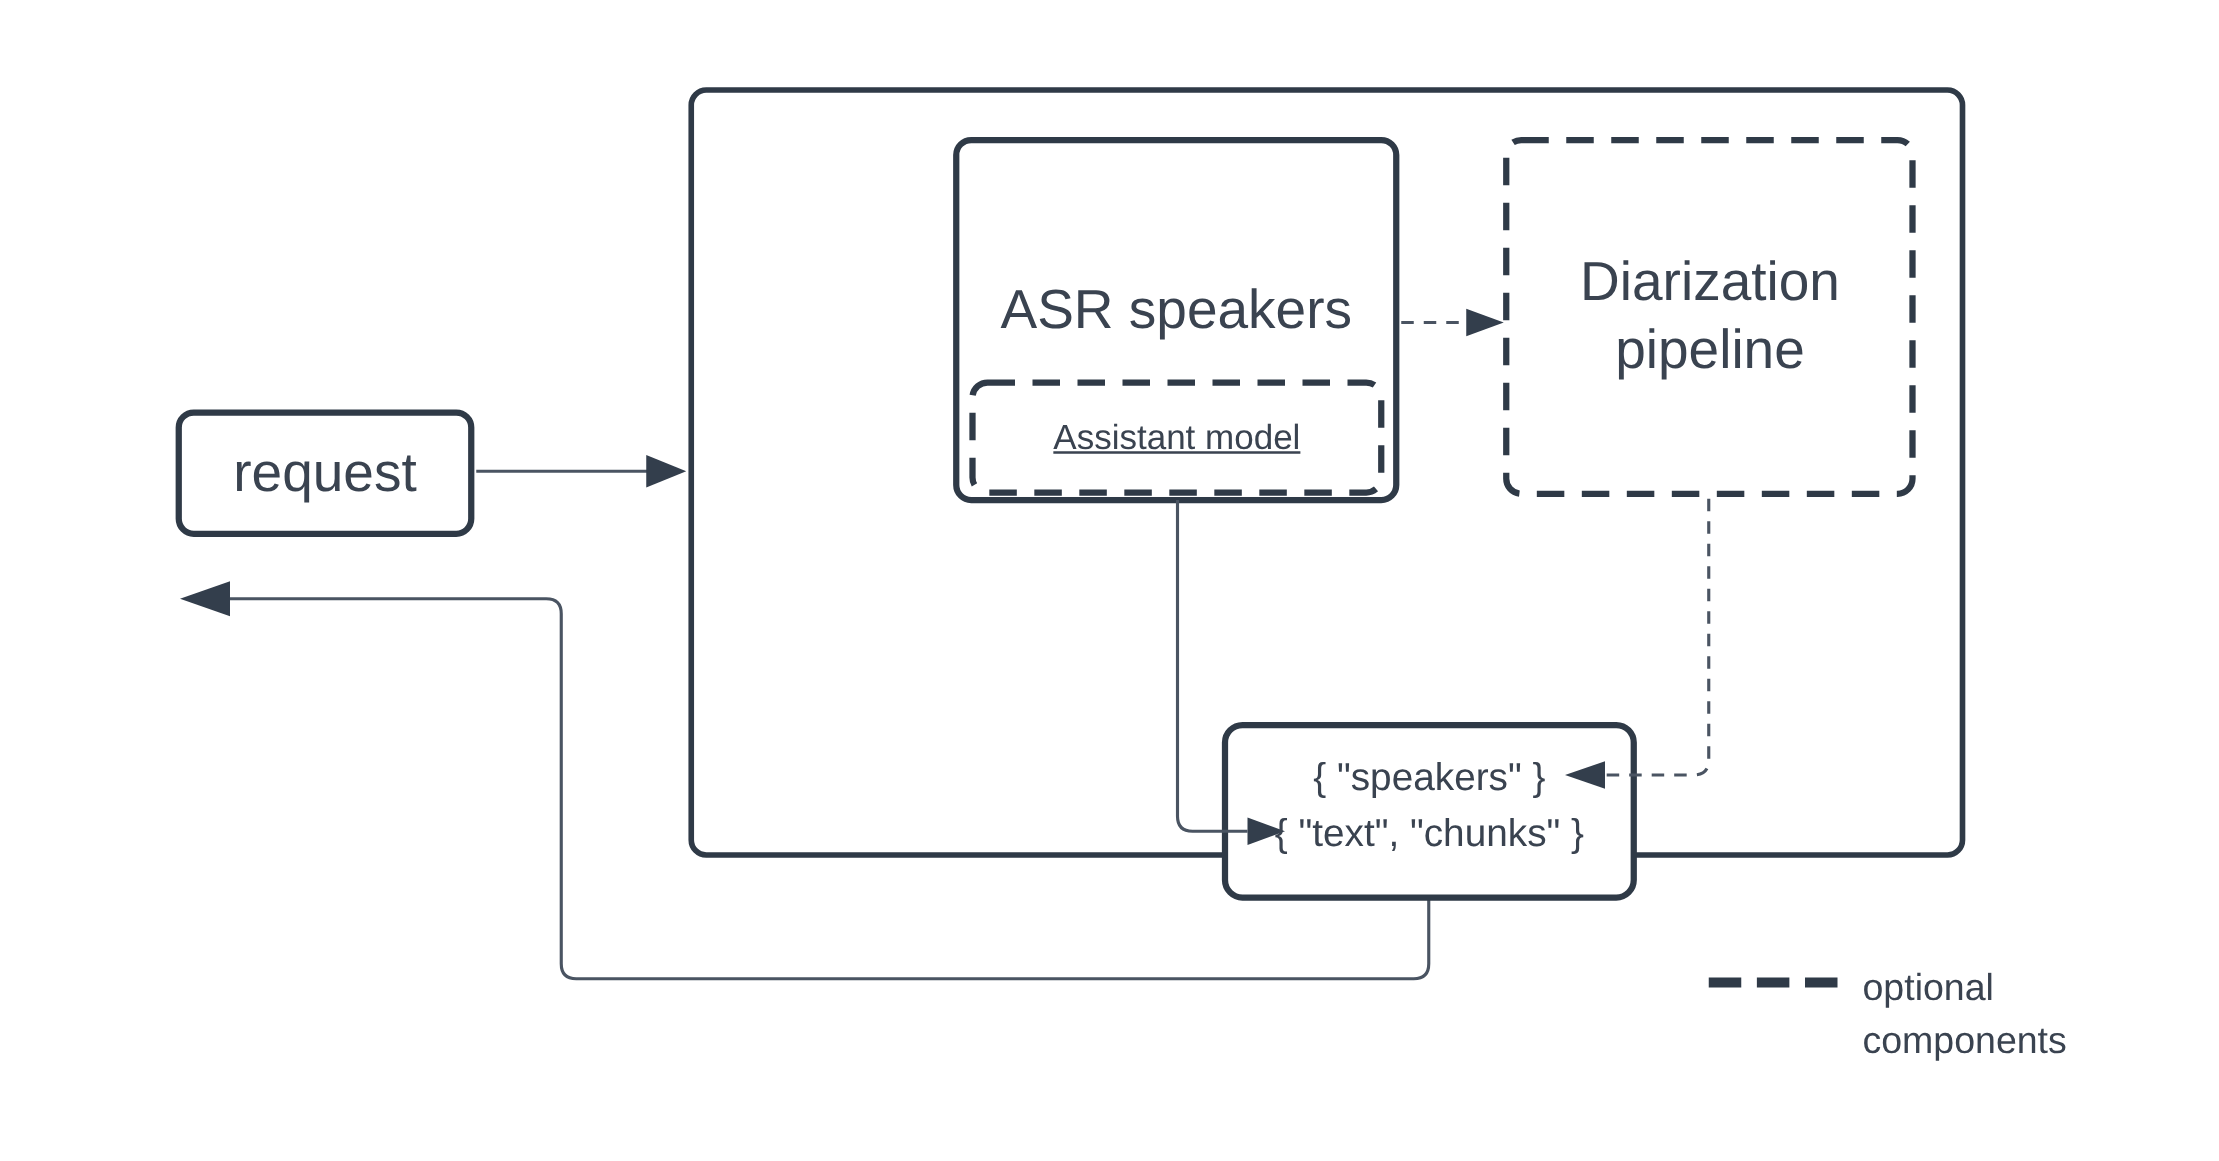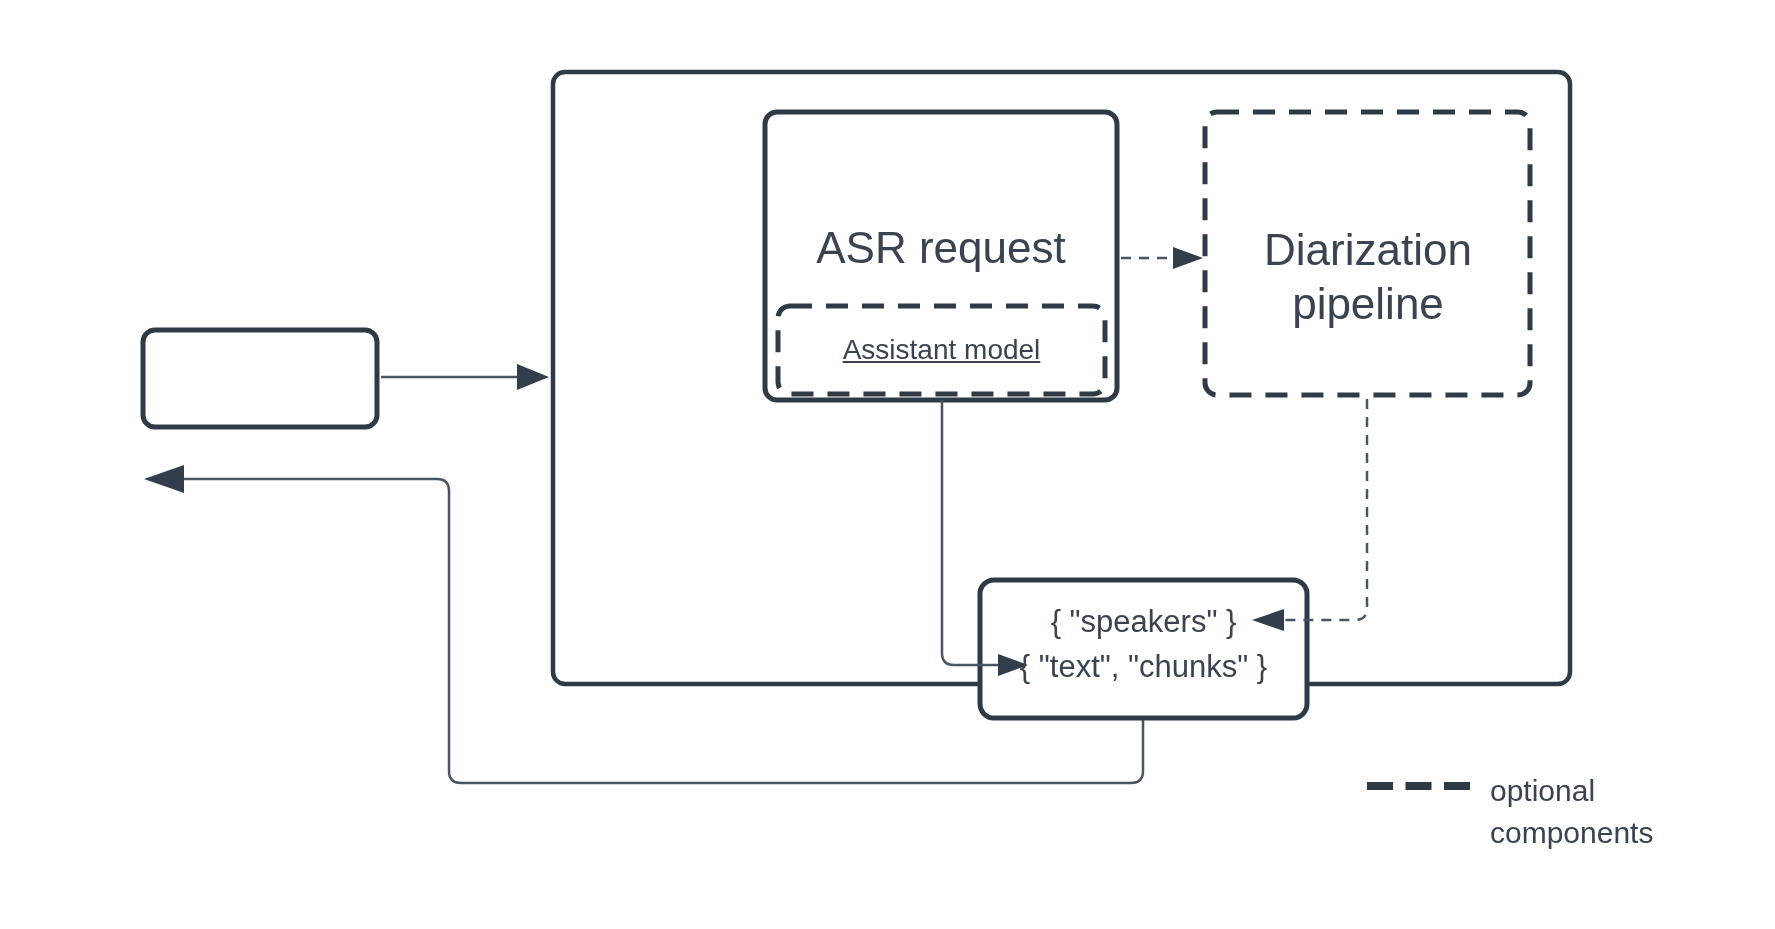--- a/index.html
+++ b/index.html
@@ -37,21 +37,21 @@
     text-align:center;font-size:44px;line-height:50px;
   }
   .label-assistant{
     left:778px;top:306px;width:327px;height:88px;
     display:flex;align-items:center;justify-content:center;
     font-size:28px;
     text-decoration:underline;
   }
   .label-diarization{
     left:1237px;top:199px;width:262px;
-    text-align:center;font-size:44px;line-height:54px;margin-top:24px;
+    text-align:center;font-size:44px;line-height:54px;
   }
   .result-text{
     left:980px;top:580px;width:327px;height:138px;
     display:flex;flex-direction:column;align-items:center;justify-content:center;
     padding-bottom:10px;box-sizing:border-box;
     font-size:31px;line-height:45px;text-align:center;
   }
   .label-legend{
     left:1490px;top:741px;width:185px;
     font-size:30px;line-height:42px;margin-top:29px;
@@ -97,23 +97,24 @@
     </g>
 
     <g>
       <path d="M1367 399 V608 Q1367 620 1355 620 H1284" fill="none" stroke="#4a5462" stroke-width="2.5" stroke-dasharray="10 8"></path>
       <polygon points="1252,620 1284,609 1284,631" fill="#333e4c"></polygon>
     </g>
 
     <path d="M1367 786 H1470" fill="none" stroke="#2f3a47" stroke-width="8" stroke-dasharray="26 12.5"></path>
   </svg>
 
+  <div class="label label-request">request</div>
 
 
-  <div class="label label-asr">ASR request</div>
+  <div class="label label-asr">ASR speakers</div>
 
   <div class="label label-assistant">Assistant model</div>
 
   <div class="label label-diarization">Diarization pipeline</div>
 
   <div class="label result-text">
     <div>{ "speakers" }</div>
     <div>{ "text", "chunks" }</div>
   </div>
 

